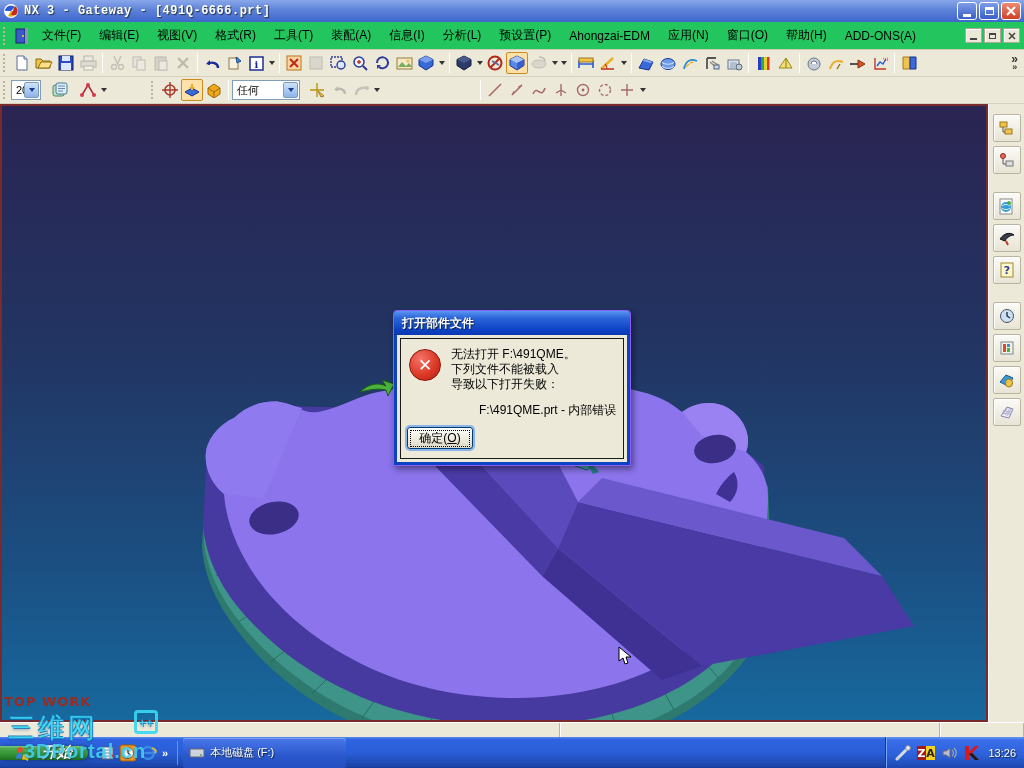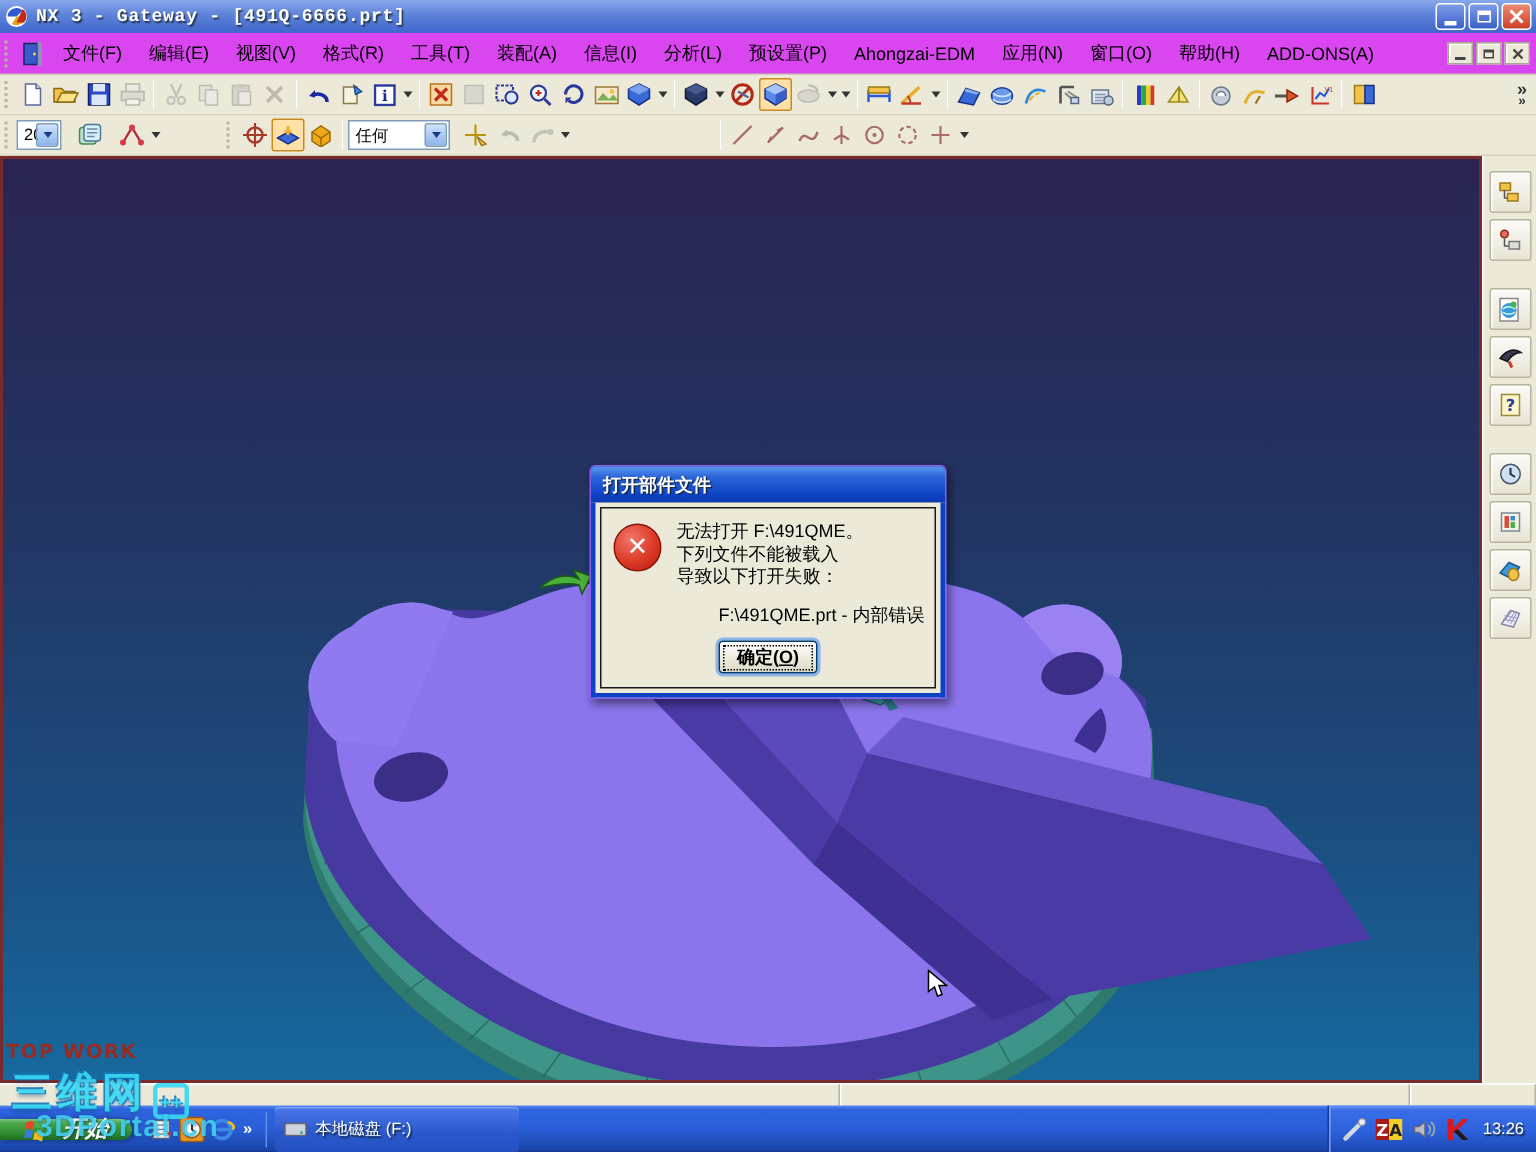--- a/index.html
+++ b/index.html
@@ -13,21 +13,21 @@
   .titlebar .app-title { color:#fff; font-weight:bold; font-size:12px; text-shadow:1px 1px 1px #234; margin-left:5px; flex:1;
     font-family:"Liberation Mono","DejaVu Sans Mono",monospace; letter-spacing:.5px; }
   .winbtn { width:20px; height:18px; margin-left:2px; border-radius:3px; border:1px solid #fff;
     display:flex; align-items:center; justify-content:center; }
   .winbtn.blue { background:linear-gradient(180deg,#7d9ce8,#3a5fc8); }
   .winbtn.red  { background:linear-gradient(180deg,#ec8a72,#cf4026); }
   .glyph-min { width:8px; height:3px; background:#fff; margin-top:8px; }
   .glyph-restore { width:9px; height:8px; border:1px solid #fff; border-top:3px solid #fff; }
 
   
-  .menubar { position:absolute; left:0; top:22px; width:1024px; height:28px; background:#d946ef;
+  .menubar { position:absolute; left:0; top:22px; width:1024px; height:28px; background:#22c55e;
     border-bottom:1px solid #cfcab5; display:flex; align-items:center; font-size:12px; }
   .grip { width:5px; height:18px; margin:0 3px; border-left:2px dotted #b8b4a0; }
   .menu-item { padding:4px 9px; color:#000; white-space:nowrap; }
   .mdi-controls { margin-left:auto; display:flex; margin-right:4px; }
   .mdibtn { width:17px; height:15px; border:1px solid #aca899; background:#ECE9D8; margin-left:2px;
     display:flex; align-items:center; justify-content:center; box-shadow:inset 1px 1px 0 #fff; }
   .glyph-min-s { width:7px; height:2px; background:#444; margin-top:7px; }
   .glyph-restore-s { width:7px; height:6px; border:1px solid #444; border-top:2px solid #444; }
 
   
@@ -71,21 +71,21 @@
     text-shadow:1px 1px 1px #123; }
   .dialog-body { background:#ECE9D8; border-left:3px solid #0c42c4; border-right:3px solid #0c42c4; border-bottom:3px solid #0c42c4; padding:3px; }
   .dialog-inner { border:1px solid #1a1a1a; padding:8px 6px 9px 6px; }
   .dialog-msgrow { display:flex; }
   .err-icon { width:32px; height:32px; border-radius:50%;
     background:radial-gradient(circle at 35% 30%,#f2756a 0%,#dd3a28 55%,#b01e10 100%);
     border:1px solid #8a1408; display:flex; align-items:center; justify-content:center; flex:0 0 32px; margin:2px 10px 0 2px; }
   .err-x { color:#fff; font-weight:bold; font-size:17px; line-height:17px; font-family:"DejaVu Sans",sans-serif; }
   .dlg-lines { font-size:12px; line-height:15px; color:#000; }
   .dlg-detail { font-size:12px; margin:10px 0 4px 72px; color:#000; }
-  .dlg-btnrow { display:flex; justify-content:center; margin-top:8px;font-weight:bold; }
+  .dlg-btnrow { display:flex; justify-content:flex-start; margin-top:8px; }
   .xp-button { min-width:66px; height:22px; font-size:12px; background:linear-gradient(180deg,#ffffff,#ece9d8 60%,#dcd8c8);
     border:1px solid #003c74; border-radius:3px; box-shadow:0 0 0 2px #8cb4ea; position:relative;
     display:flex; align-items:center; justify-content:center; }
   .xp-button .focusrect { border:1px dotted #000; padding:0 8px; line-height:15px; }
 
   
   .statusbar { position:absolute; left:0; top:722px; width:1024px; height:15px; background:#ECE9D8;
     border-top:1px solid #fff; display:flex; }
   .status-pane { border-right:1px solid #b8b4a0; box-shadow:1px 0 0 #fff; }
   .sp1 { width:560px; } .sp2 { width:380px; } .sp3 { flex:1; }
@@ -106,22 +106,22 @@
   .taskbtn.inactive { width:163px; background:linear-gradient(180deg,#4a78ea,#2a58cc 60%,#2450c0); box-shadow:inset 0 1px 0 #7aa0f4; }
   .taskbtn.active { width:152px; background:linear-gradient(180deg,#8aa8f0,#5a80e0 60%,#4a70d8); box-shadow:inset 1px 1px 2px #1a3a90; }
   .taskbtn .tlabel { margin-left:5px; text-shadow:1px 1px 1px #123; }
   .tray { margin-left:auto; height:31px; display:flex; align-items:center;
     background:linear-gradient(180deg,#6a96f4 0%,#3a6ee8 10%,#2e62dc 55%,#1c48b0 100%);
     border-left:1px solid #15379a; box-shadow:inset 1px 0 0 #7aa4f8; padding:0 8px 0 6px; }
   .trayicon { margin:0 3px; display:flex; align-items:center; justify-content:center; }
   .clock { color:#fff; font-size:11px; margin-left:6px; text-shadow:1px 1px 1px #123; }
 
   
-  .wm1 { position:absolute; left:8px; top:710px; z-index:60; font-size:27px; font-weight:bold; color:#38d8f2;
-    text-shadow:-1px -1px 0 #1878b8,1px 1px 0 #1878b8,0 2px 3px rgba(10,60,120,.5); letter-spacing:3px; opacity:.92; pointer-events:none; display:flex; align-items:flex-end;}
+  .wm1 { position:absolute; left:8px; top:710px; z-index:60; font-size:27px; font-weight:normal; color:#38d8f2;
+    text-shadow:-1px -1px 0 #1878b8,1px 1px 0 #1878b8,0 2px 3px rgba(10,60,120,.5); letter-spacing:3px; opacity:.92; pointer-events:none; display:flex; align-items:flex-start;gap:32px;}
   .wm1 .wm-box { width:24px; height:24px; border:3px solid #38d8f2; border-radius:4px; margin-left:4px;
     display:flex; align-items:center; justify-content:center; color:#38d8f2; font-size:13px; letter-spacing:0; }
   .wm2 { position:absolute; left:24px; top:740px; z-index:60; font-size:20px; font-weight:bold; color:rgba(70,215,245,.85);
     text-shadow:0 1px 2px rgba(10,60,120,.5); letter-spacing:1px; pointer-events:none; }
 
   svg { display:block; }
 </style>
 </head>
 <body>
 

